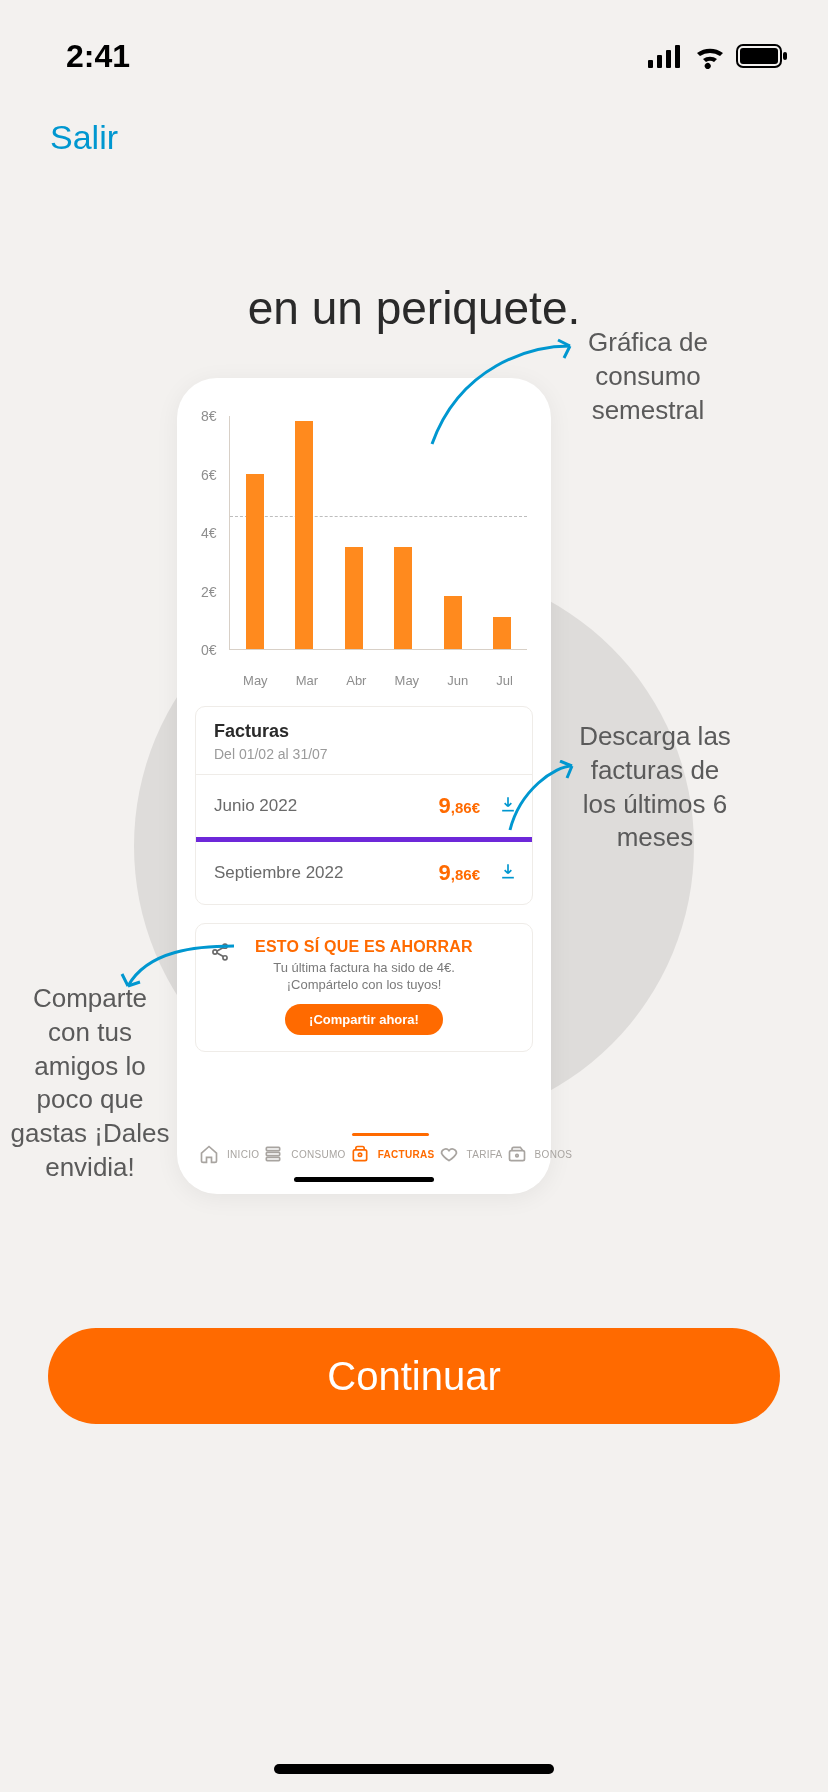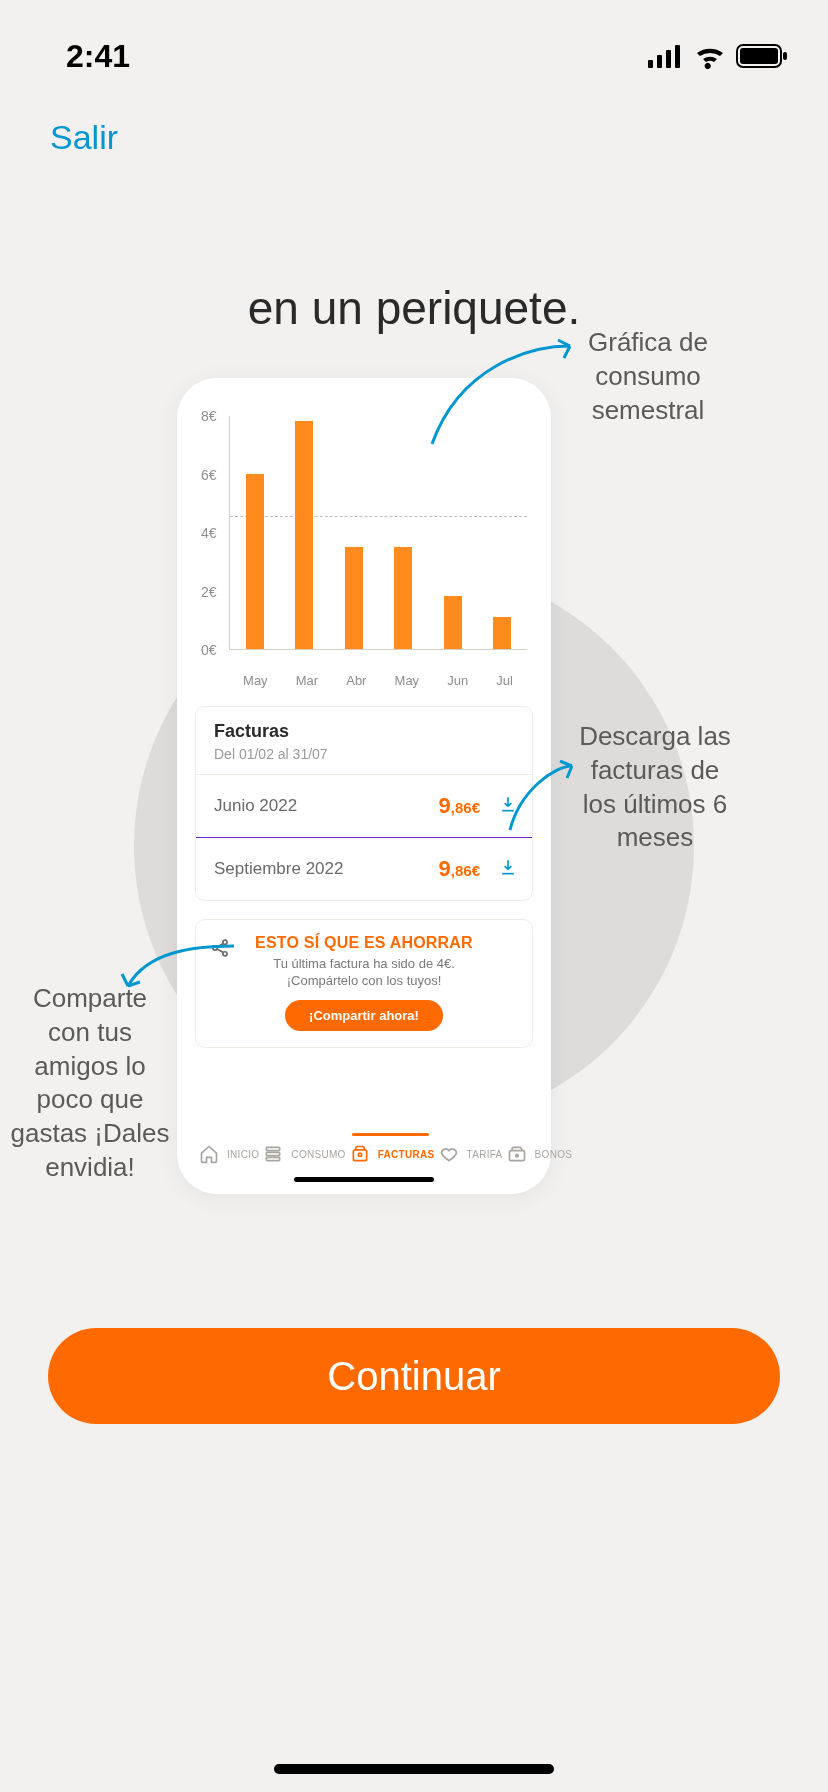--- a/index.html
+++ b/index.html
@@ -59,21 +59,21 @@
 
 
 .list-card {
   background: #fff; border: 1px solid #efece8; border-radius: 10px;
 }
 .list-head { padding: 14px 18px 12px; border-bottom: 1px solid #efece8; }
 .list-head .h { font-size: 18px; font-weight: 700; color: #2a2a2a; }
 .list-head .s { font-size: 14px; color: #9a9a9a; margin-top: 4px; }
 .row {
   display: flex; align-items: center; justify-content: space-between;
-  padding: 18px 14px 18px 18px; border-bottom: 1px solid #6d28d9;
+  padding: 18px 14px 18px 18px; border-bottom: 5px solid #6d28d9;
 }
 .row:last-child { border-bottom: none; }
 .row .month { font-size: 17px; color: #6a6a6a; }
 .row .amt-box { display: flex; align-items: center; gap: 18px; }
 .amt { color: #ff6a00; font-weight: 700; font-size: 22px; }
 .amt small { font-size: 15px; font-weight: 700; }
 .dl-icon { color: #0097d0; }
 
 
 .share-card {

